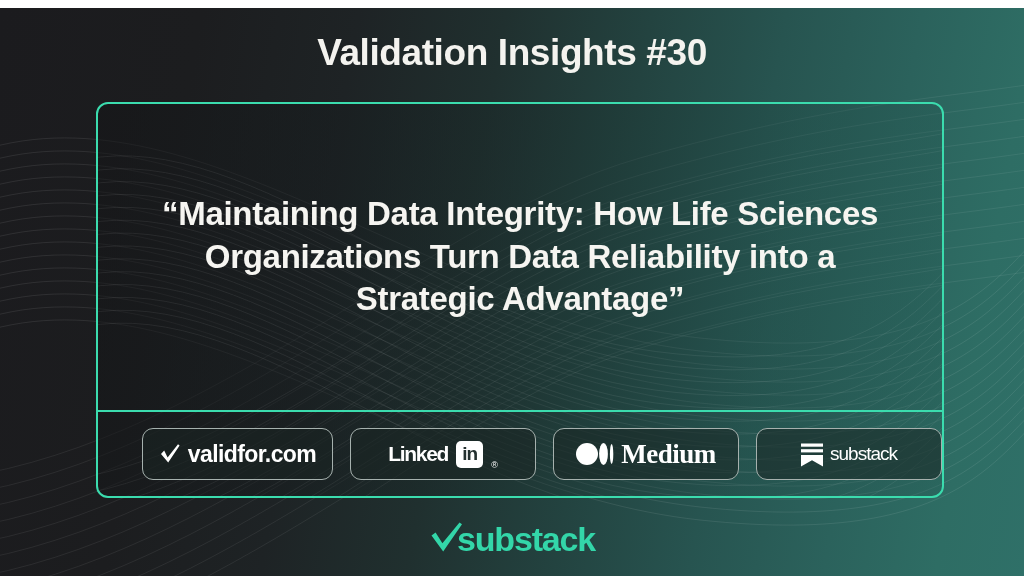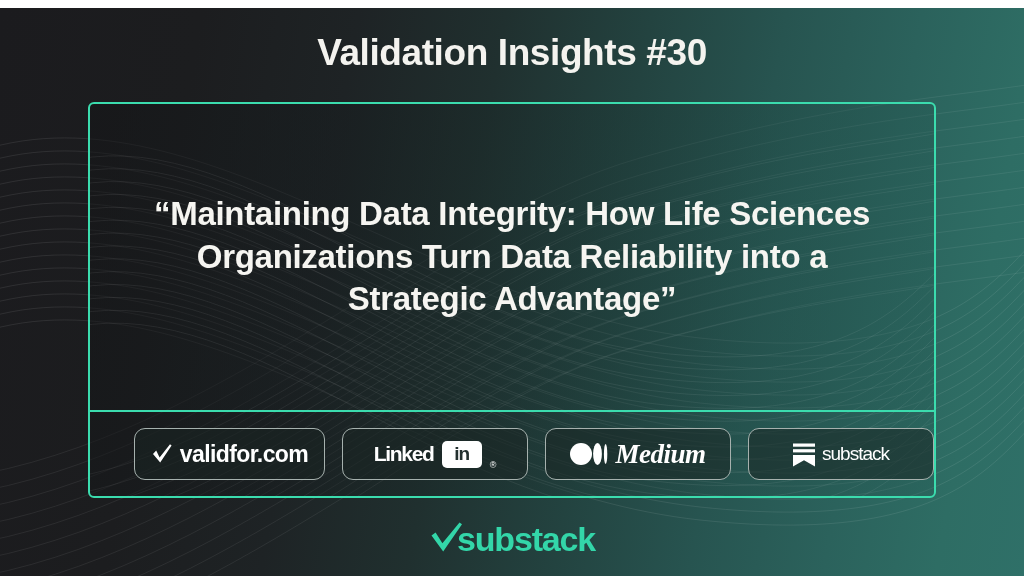--- a/index.html
+++ b/index.html
@@ -38,24 +38,24 @@
     font-size:37px;
     font-weight:bold;
     letter-spacing:-0.4px;
     line-height:1.15;
     z-index:5;
   }
 
   
   .card {
     position:absolute;
-    left:88px; top:94px;
+    left:96px; top:94px;
     width:848px; height:396px;
     border:2px solid #3bdcae;
-    border-radius:6px;
+    border-radius:12px;
     z-index:4;
     overflow:hidden;
     background:linear-gradient(100deg,
         rgba(20,21,23,0.55) 0%,
         rgba(22,28,30,0.45) 30%,
         rgba(26,48,46,0.35) 55%,
         rgba(31,74,69,0.30) 78%,
         rgba(34,86,80,0.28) 100%);
   }
   .card-waves { position:absolute; inset:0; pointer-events:none; }
@@ -110,21 +110,21 @@
     display:flex;
     align-items:center;
     justify-content:center;
     gap:7px;
     padding:0 17px;
     color:#ffffff;
     white-space:nowrap;
   }
   .badge-validfor { min-width:186px; }
   .badge-linkedin { min-width:186px; }
-  .badge-medium   { min-width:186px;font-style:italic; }
+  .badge-medium   { min-width:186px; }
   .badge-substack { min-width:186px; }
 
   .badge-label {
     font-size:23px;
     font-weight:bold;
     letter-spacing:-0.6px;
     color:#ffffff;
   }
   .badge-label-medium {
     font-family:"Liberation Serif", serif;
@@ -141,21 +141,21 @@
     font-size:21px;
     font-weight:bold;
     letter-spacing:-1.3px;
   }
 
   
   .li-chip {
     display:inline-flex;
     align-items:center;
     justify-content:center;
-    width:40px; height:27px;
+    width:27px; height:27px;
     background:#ffffff;
     border-radius:5px;
     margin-left:1px;
   }
   .li-chip span {
     color:#23302f;
     font-size:19px;
     font-weight:bold;
     line-height:1;
     letter-spacing:-1px;

